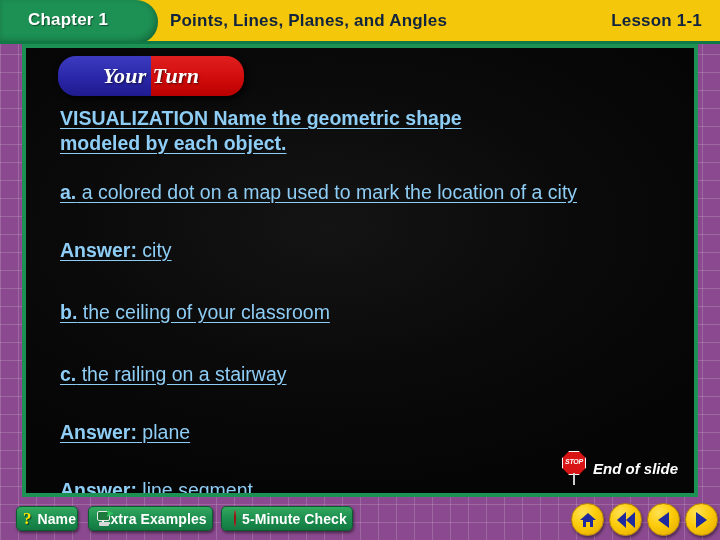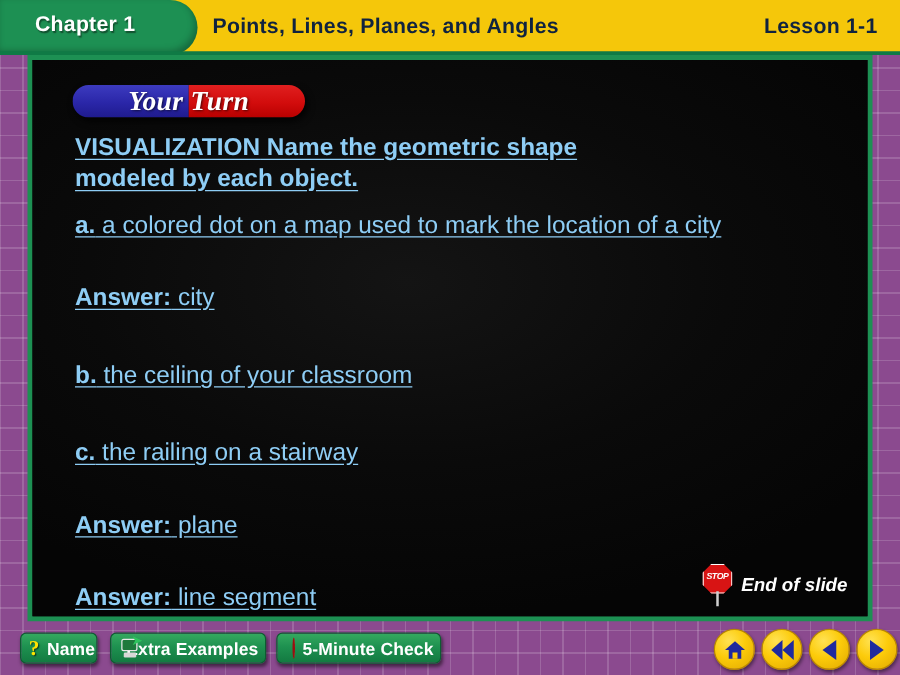--- a/index.html
+++ b/index.html
@@ -88,22 +88,22 @@
     width: 100%; height: 100%;
     background:
       radial-gradient(ellipse 70% 60% at 45% 40%, #141414 0%, #0a0a0a 55%, #050505 100%),
       #050505;
     overflow: hidden;
   }
 
   
   .yourturn {
     position: absolute;
-    left: 32px; top: 20px;
-    width: 186px; height: 26px;
+    left: 32px; top: 8px;
+    width: 186px; height: 40px;
     border-radius: 18px;
     overflow: hidden;
     box-shadow: 2px 3px 6px rgba(0,0,0,0.85);
   }
   .yt-left {
     position: absolute; left: 0; top: 0;
     width: 50%; height: 100%;
     background: linear-gradient(to bottom, #3c3bbf 0%, #2a26a8 55%, #1f1b8e 100%);
   }
   .yt-right {
@@ -139,21 +139,21 @@
     color: #8ecdf5;
     font-size: 19.5px;
     line-height: 25px;
     text-decoration: underline;
     text-underline-offset: 3px;
     white-space: nowrap;
   }
   .line .b { font-weight: bold; }
   .prompt { margin-bottom: 0; }
   .prompt .l2 { display: block; }
-  .gap-a { margin-top: 12px; }
+  .gap-a { margin-top: 24px; }
   .gap-ans { margin-top: 33px; }
   .gap-q { margin-top: 37px; }
 
   
   .end-of-slide {
     position: absolute;
     right: 16px; bottom: 8px;
     display: flex;
     align-items: center;
     gap: 5px;

